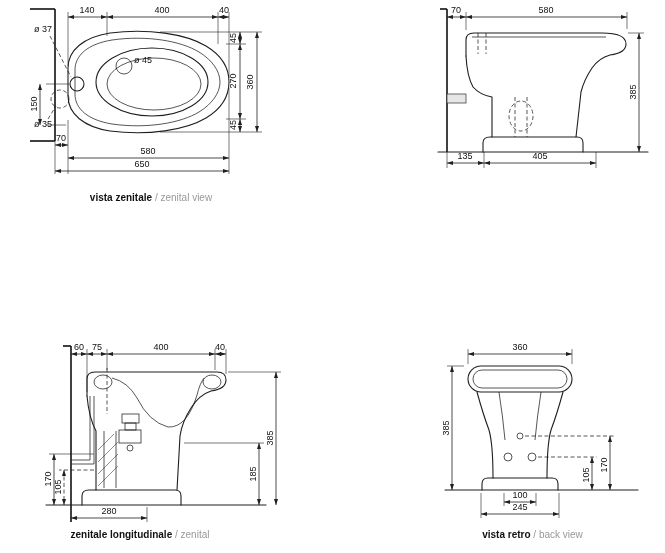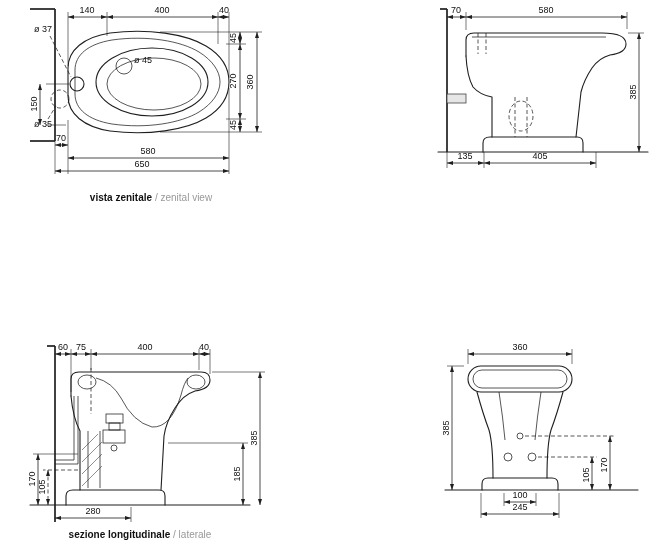--- a/index.html
+++ b/index.html
@@ -142,21 +142,21 @@
         <line class="ext" x1="64" y1="152" x2="64" y2="168"></line>
         <line class="ext" x1="176" y1="152" x2="176" y2="168"></line>
         <line class="dim" x1="27" y1="163" x2="64" y2="163" marker-start="url(#lArr)" marker-end="url(#lArr)"></line>
         <line class="dim" x1="64" y1="163" x2="176" y2="163" marker-start="url(#lArr)" marker-end="url(#lArr)"></line>
         <text class="dt" x="45" y="159" text-anchor="middle">135</text>
         <text class="dt" x="120" y="159" text-anchor="middle">405</text>
       </g>
     </svg>
   </div>
 
-  <div class="view" style="left:0;top:338px;">
+  <div class="view" style="left:16px;top:338px;">
     <svg width="290" height="215" viewBox="0 0 290 215">
       <defs>
         <marker id="sArr" viewBox="0 0 10 10" refX="10" refY="5" markerWidth="6" markerHeight="6" markerUnits="userSpaceOnUse" orient="auto-start-reverse">
           <path d="M0,1.6 L10,5 L0,8.4 Z" fill="#1f1f1f"></path>
         </marker>
       </defs>
 
       <g>
         <line class="wall" x1="47" y1="8" x2="55" y2="8"></line>
         <line class="wall" x1="55" y1="8" x2="55" y2="184"></line>
@@ -277,17 +277,21 @@
         <text class="dt" x="100" y="172" text-anchor="middle">245</text>
       </g>
     </svg>
   </div>
 
   <div class="caption" style="left:30px;top:192px;width:242px;">
     <span class="cap-it">vista zenitale</span>
     <span class="cap-en">/ zenital view</span>
   </div>
   <div class="caption" style="left:20px;top:529px;width:240px;">
-    <span class="cap-it">sezione longitudinale</span>
-    <span class="cap-en">/ laterale</span>
+    <span class="cap-it">zenitale longitudinale</span>
+    <span class="cap-en">/ zenital</span>
+  </div>
+  <div class="caption" style="left:420px;top:529px;width:225px;">
+    <span class="cap-it">vista retro</span>
+    <span class="cap-en">/ back view</span>
   </div>
 
 </div>
 
 </body></html>

